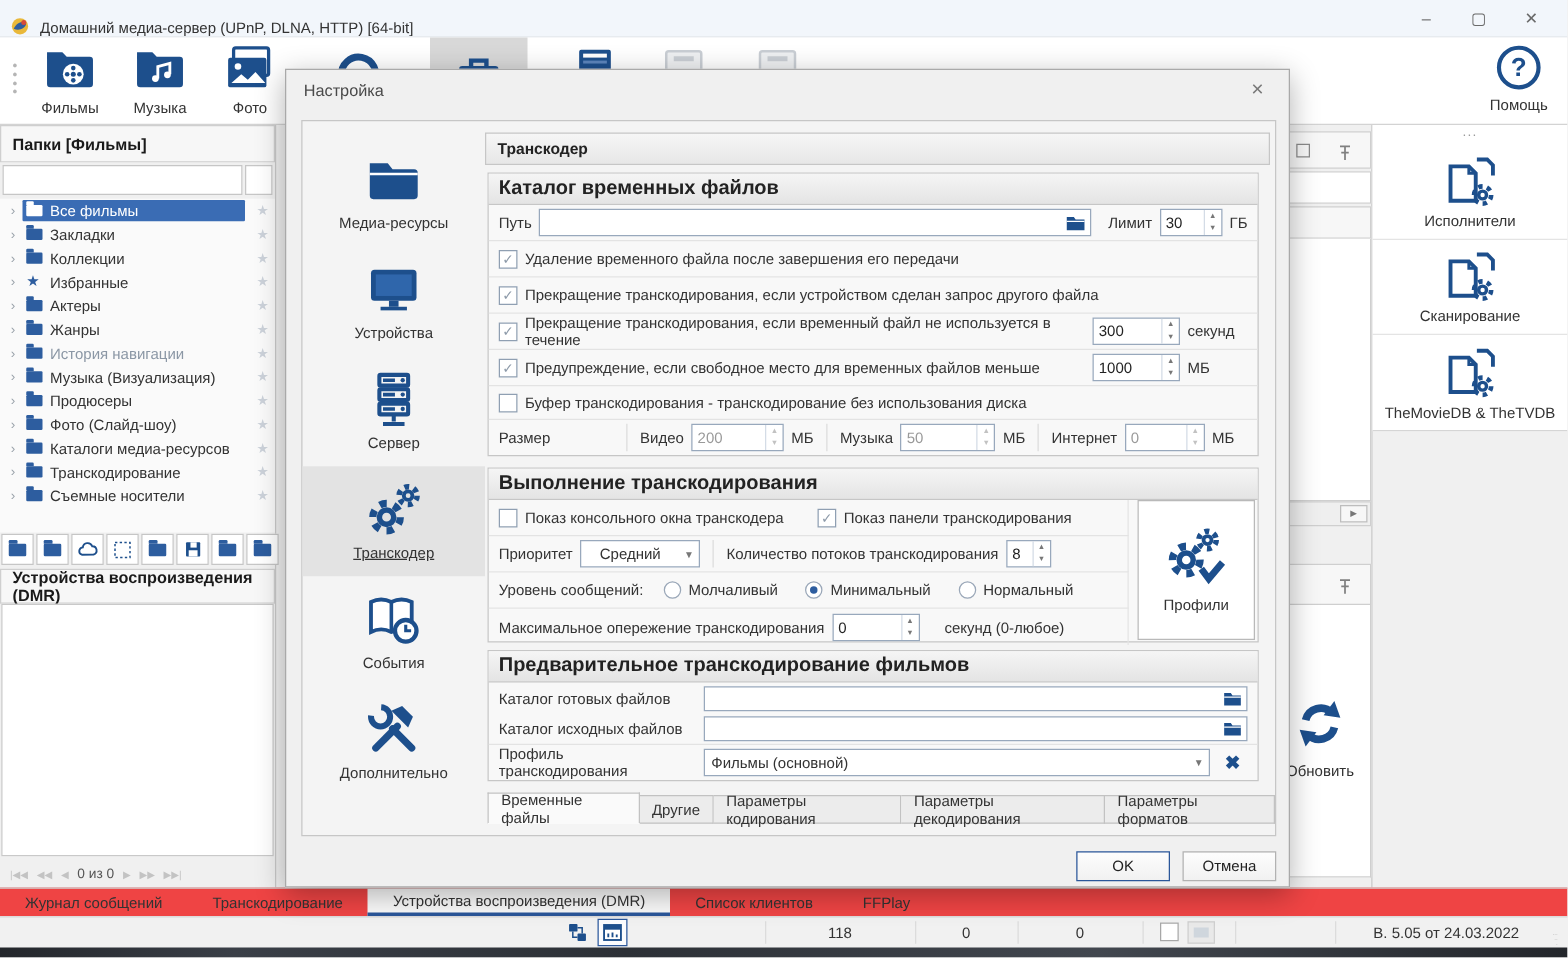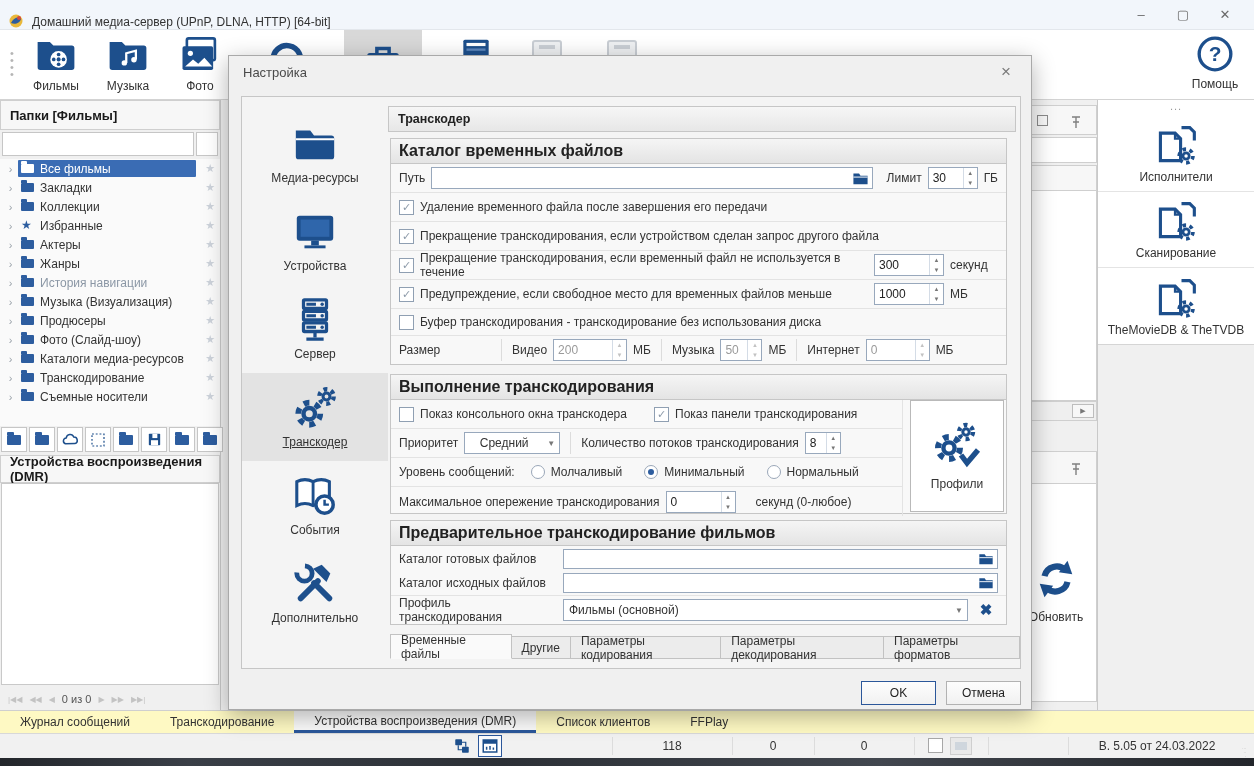--- a/index.html
+++ b/index.html
@@ -68,21 +68,21 @@
 .refresh-blk{position:absolute;left:150px;top:72px;width:90px;display:flex;flex-direction:column;align-items:center;gap:8px;font-size:12px;color:#333}
 
 
 .right-sidebar{position:absolute;left:1097px;top:100px;width:157px;height:610px;background:#f0f0f0;border-left:1px solid #c9c9c9}
 .rs-top{background:#fff;border-bottom:1px solid #d5d5d5}
 .rs-dots{height:16px;text-align:center;color:#9a9a9a;font-size:11px;letter-spacing:1px}
 .rs-item{height:76px;display:flex;flex-direction:column;align-items:center;justify-content:center;gap:3px;font-size:12px;color:#333;border-bottom:1px solid #e4e4e4}
 .rs-item:last-child{border-bottom:none}
 
 
-.main-tabs{position:absolute;left:0;top:710px;width:1254px;height:23px;background:#fef9c3;border-top:1px solid #cfcfcf;display:flex;font-size:12px;color:#333}
+.main-tabs{position:absolute;left:0;top:710px;width:1254px;height:23px;background:#ef4444;border-top:1px solid #cfcfcf;display:flex;font-size:12px;color:#333}
 .mtab{padding:0 20px;display:flex;align-items:center;height:100%}
 .mtab.active{background:#fafafa;border-bottom:3px solid #2b579a}
 
 
 .statusbar{position:absolute;left:0;top:733px;width:1254px;height:25px;background:#f1f1f1;border-top:1px solid #d8d8d8}
 .sb-btn{position:absolute;top:1px;width:24px;height:22px;display:flex;align-items:center;justify-content:center;background:#f1f1f1;border:1px solid transparent}
 .sb-btn.on{border:1px solid #2b579a;background:#fbfcfe}
 .sb-sep{position:absolute;top:3px;width:1px;height:18px;background:#dcdcdc}
 .sb-val{position:absolute;top:0;height:24px;display:flex;align-items:center;justify-content:center;font-size:12px;color:#333}
 .sb-check{position:absolute;left:928px;top:4px;width:15px;height:15px;border:1px solid #a7a7a7;background:#fff}
@@ -707,21 +707,21 @@
         <div class="spin dis" style="width:74px">
           <span class="val">200</span>
           <span class="arr">
               <span class="up"></span>
               <span class="dn"></span>
             </span>
         </div>
         <span>МБ</span>
         <span class="vsep"></span>
         <span>Музыка</span>
-        <div class="spin dis" style="width:42px">
+        <div class="spin dis" style="width:76px">
           <span class="val">50</span>
           <span class="arr">
               <span class="up"></span>
               <span class="dn"></span>
             </span>
         </div>
         <span>МБ</span>
         <span class="vsep"></span>
         <span>Интернет</span>
         <div class="spin dis" style="width:64px">

